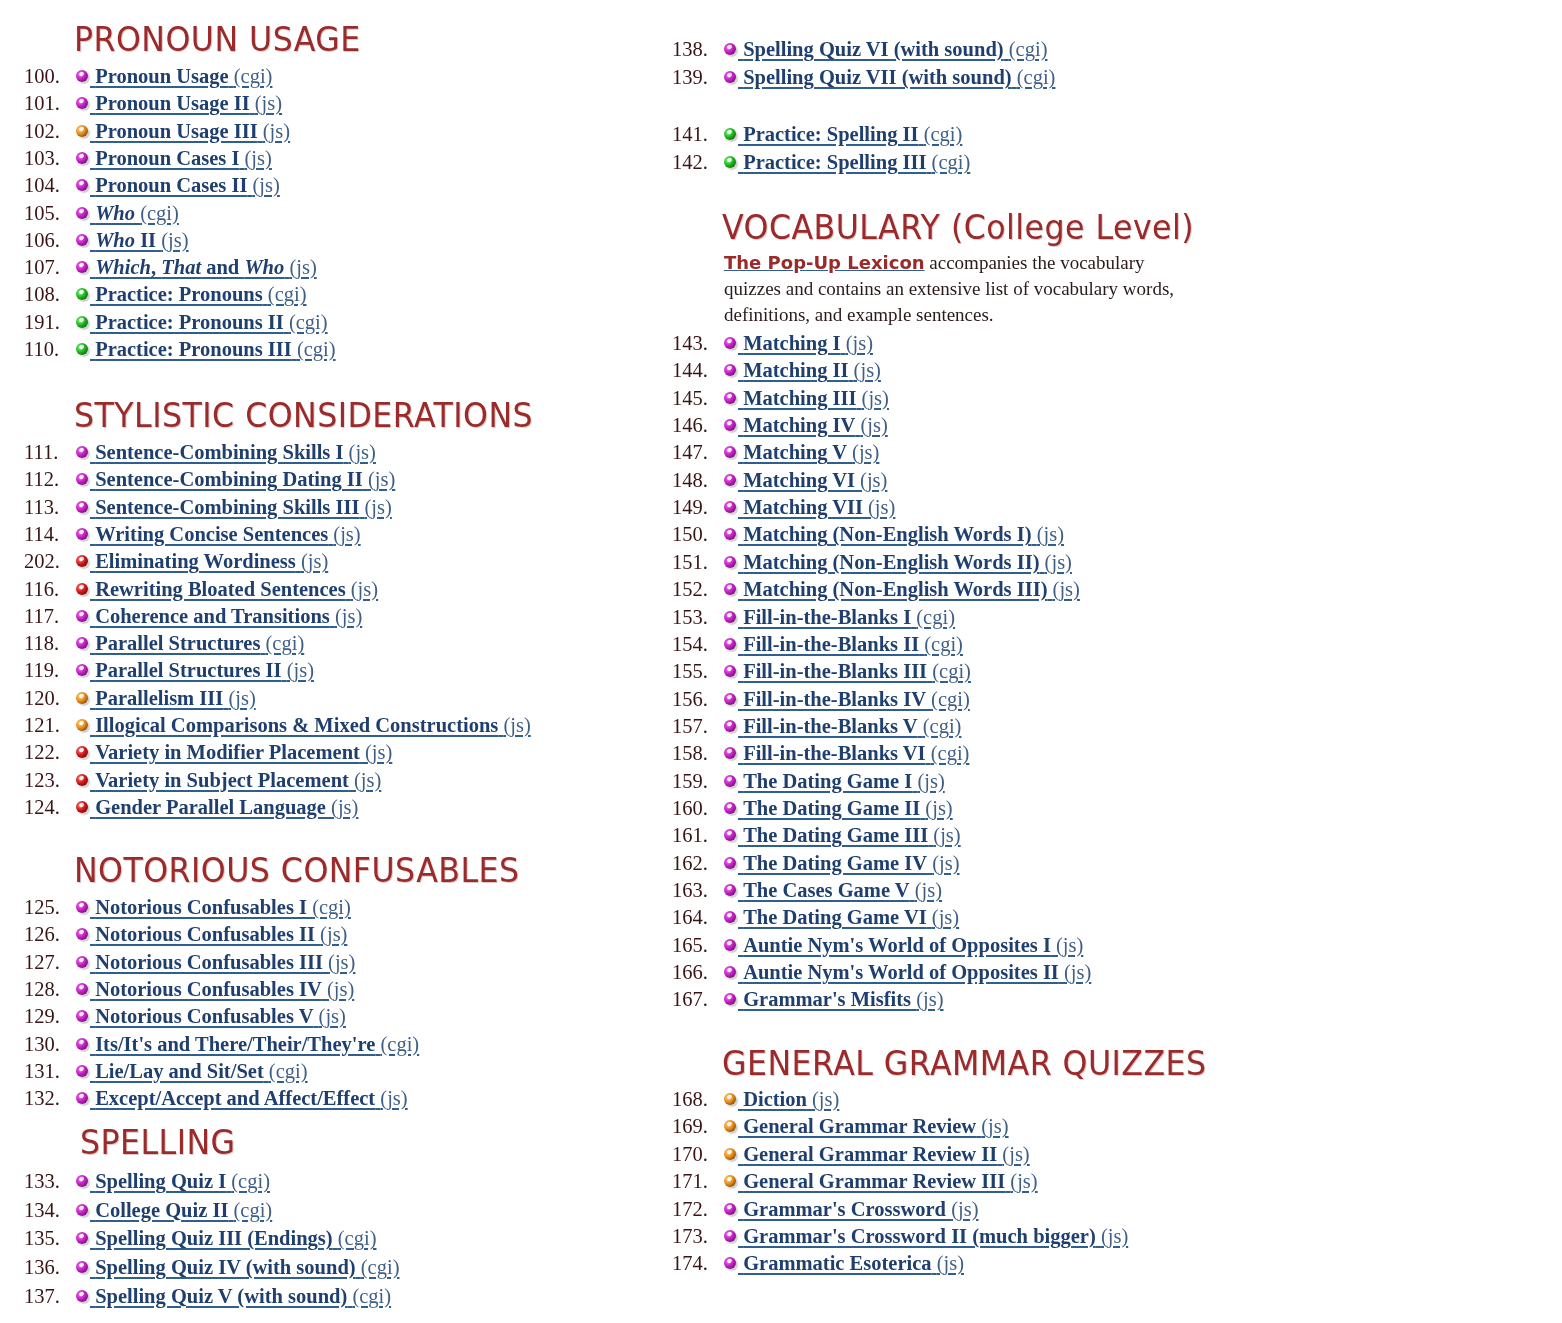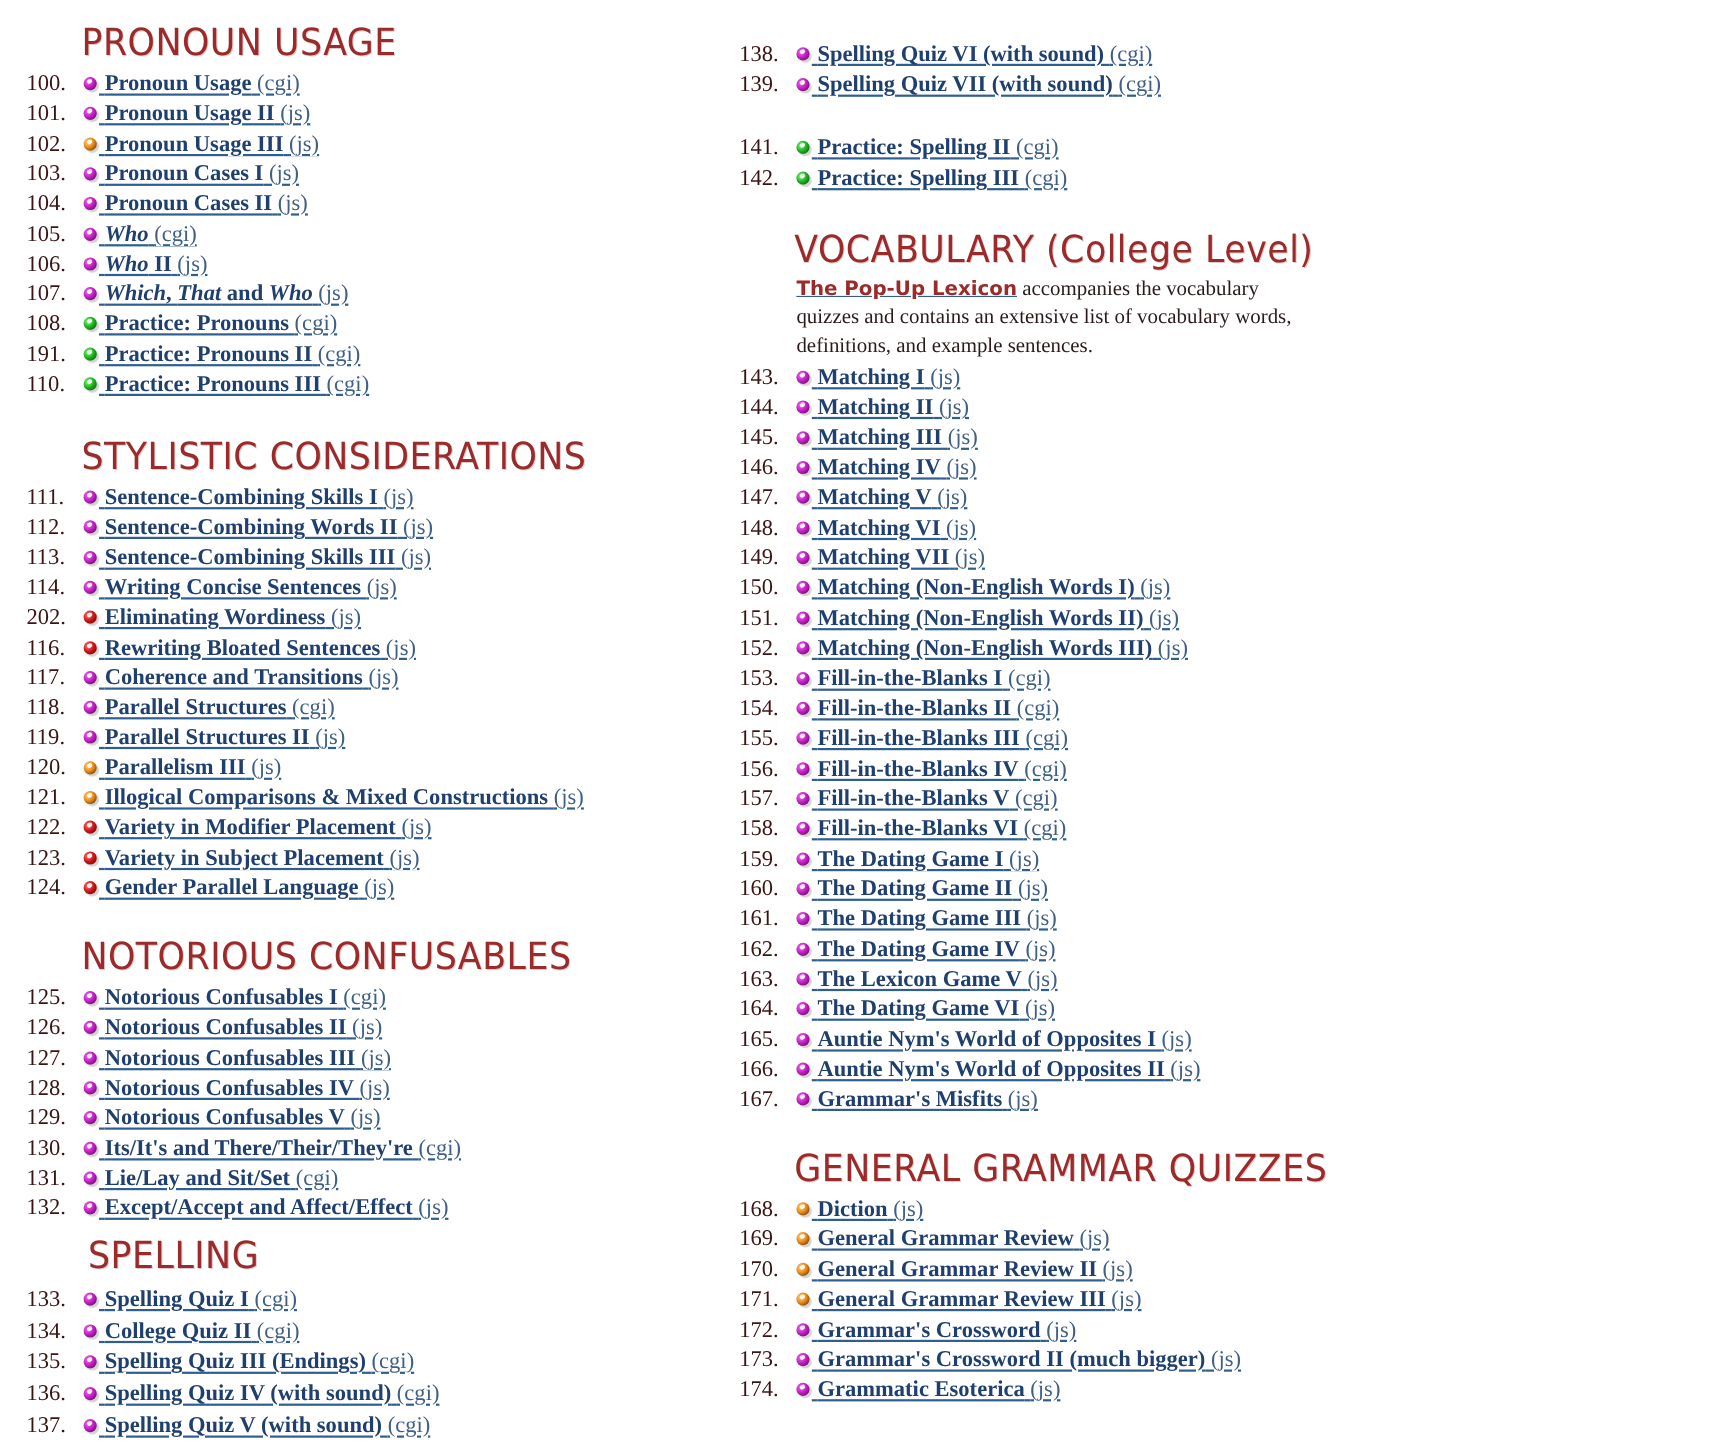--- a/index.html
+++ b/index.html
@@ -141,21 +141,21 @@
   <div class="section-title" style="left:74px; top:398px;">STYLISTIC CONSIDERATIONS</div>
   <div class="list" style="left:24px; top:439px;">
       <div class="row" style="top: 0px;">
         <span class="num">111.</span>
         <span class="bullet b-purple"></span>
         <a class="link">&nbsp;<span class="title">Sentence-Combining Skills I</span> <span class="suffix">(js)</span></a>
       </div>
       <div class="row" style="top: 27.3px;">
         <span class="num">112.</span>
         <span class="bullet b-purple"></span>
-        <a class="link">&nbsp;<span class="title">Sentence-Combining Words II</span> <span class="suffix">(js)</span></a>
+        <a class="link">&nbsp;<span class="title">Sentence-Combining Dating II</span> <span class="suffix">(js)</span></a>
       </div>
       <div class="row" style="top: 54.6px;">
         <span class="num">113.</span>
         <span class="bullet b-purple"></span>
         <a class="link">&nbsp;<span class="title">Sentence-Combining Skills III</span> <span class="suffix">(js)</span></a>
       </div>
       <div class="row" style="top: 81.9px;">
         <span class="num">114.</span>
         <span class="bullet b-purple"></span>
         <a class="link">&nbsp;<span class="title">Writing Concise Sentences</span> <span class="suffix">(js)</span></a>
@@ -412,21 +412,21 @@
         <a class="link">&nbsp;<span class="title">The Dating Game III</span> <span class="suffix">(js)</span></a>
       </div>
       <div class="row" style="top: 519.65px;">
         <span class="num">162.</span>
         <span class="bullet b-purple"></span>
         <a class="link">&nbsp;<span class="title">The Dating Game IV</span> <span class="suffix">(js)</span></a>
       </div>
       <div class="row" style="top: 547px;">
         <span class="num">163.</span>
         <span class="bullet b-purple"></span>
-        <a class="link">&nbsp;<span class="title">The Lexicon Game V</span> <span class="suffix">(js)</span></a>
+        <a class="link">&nbsp;<span class="title">The Cases Game V</span> <span class="suffix">(js)</span></a>
       </div>
       <div class="row" style="top: 574.35px;">
         <span class="num">164.</span>
         <span class="bullet b-purple"></span>
         <a class="link">&nbsp;<span class="title">The Dating Game VI</span> <span class="suffix">(js)</span></a>
       </div>
       <div class="row" style="top: 601.7px;">
         <span class="num">165.</span>
         <span class="bullet b-purple"></span>
         <a class="link">&nbsp;<span class="title">Auntie Nym's World of Opposites I</span> <span class="suffix">(js)</span></a>

